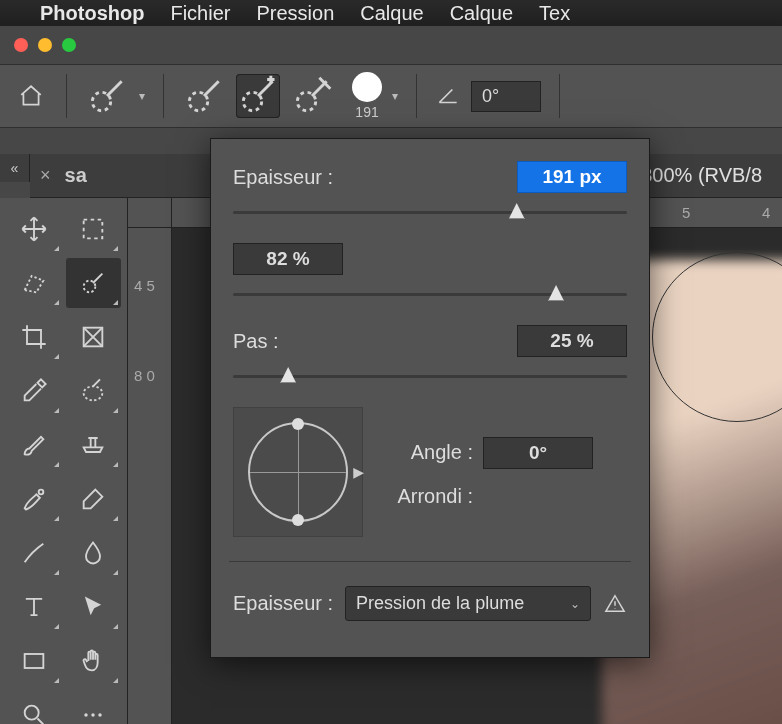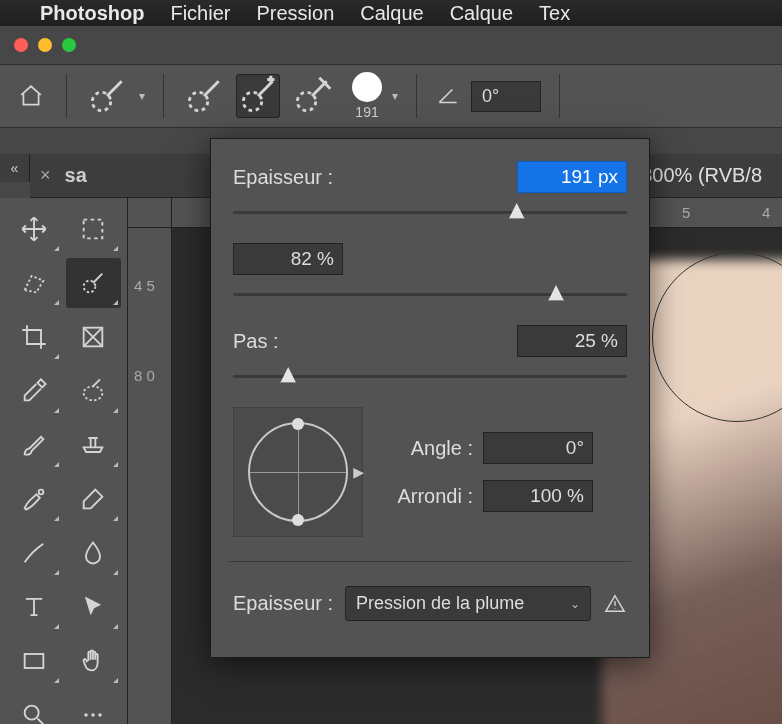--- a/index.html
+++ b/index.html
@@ -58,21 +58,21 @@
   .image-surface { position:absolute; top:30px; left:44px; right:0; bottom:0; overflow:hidden; }
   .photo { position:absolute; top:32px; left:430px; width:400px; height:600px; background:
      linear-gradient(160deg, rgba(255,230,210,0.9) 0%, rgba(255,230,210,0.9) 25%, rgba(170,130,120,0.6) 50%, rgba(130,90,80,0.7) 75%);
      filter:blur(6px);}
   .brush-outline { position:absolute; top:24px; left:480px; width:170px; height:170px; border:1px solid #333; border-radius:50%;}
 
   
   .popup { position:absolute; top:138px; left:210px; width:440px; height:520px; background:#535353; border:1px solid #1a1a1a; box-shadow:0 6px 30px rgba(0,0,0,0.6); padding:22px 22px; color:#ddd; font-size:20px;}
   .prow { display:flex; align-items:center; margin-bottom:10px;}
   .prow label { flex:1;}
-  .pval { width:110px; background:#3a3a3a; border:1px solid #222; color:#ddd; padding:4px 8px; font-size:19px; text-align:right;}
+  .pval { width:110px; background:#3a3a3a; border:1px solid #222; color:#ddd; padding:4px 8px; font-size:19px; text-align:center;font-weight:bold;}
   .pval.selected { background:#1473e6; border-color:#0d5bbf; color:#fff;}
   .slider-track { position:relative; height:20px; margin:4px 0 20px 0;}
   .slider-track .line { position:absolute; top:8px; left:0; right:0; height:3px; background:#3a3a3a; border-radius:2px;}
   .slider-track .thumb { position:absolute; top:0; width:16px; height:16px; background:#e4e4e4; border:1px solid #888; transform:translateX(-50%); clip-path:polygon(50% 0,100% 100%,0 100%);}
   .angle-section { display:flex; align-items:center; gap:20px; margin-top:16px;}
   .angle-wheel { width:130px; height:130px; border:1px solid #404040; background:#4b4b4b; position:relative; display:flex; align-items:center; justify-content:center;}
   .wheel-circle { width:100px; height:100px; border:2px solid #c8c8c8; border-radius:50%; position:relative;}
   .wheel-circle::before { content:""; position:absolute; left:50%; top:0; bottom:0; width:1px; background:#999;}
   .wheel-circle::after { content:""; position:absolute; top:50%; left:0; right:0; height:1px; background:#999;}
   .wheel-dot { position:absolute; width:12px; height:12px; background:#ddd; border-radius:50%; left:50%; transform:translateX(-50%);}
@@ -356,21 +356,20 @@
         <span class="wheel-arrow">▶</span>
       </div>
     </div>
     <div class="angle-fields">
       <div class="prow">
         <label>Angle :</label>
         <div class="pval">0°</div>
       </div>
       <div class="prow">
         <label>Arrondi :</label>
-        <div class="pval">100 %</div>
       </div>
     </div>
   </div>
 
   <div class="divider-h"></div>
 
   <div class="bottom-row">
     <label>Epaisseur :</label>
     <div class="dropdown">
       <span>Pression de la plume</span>

